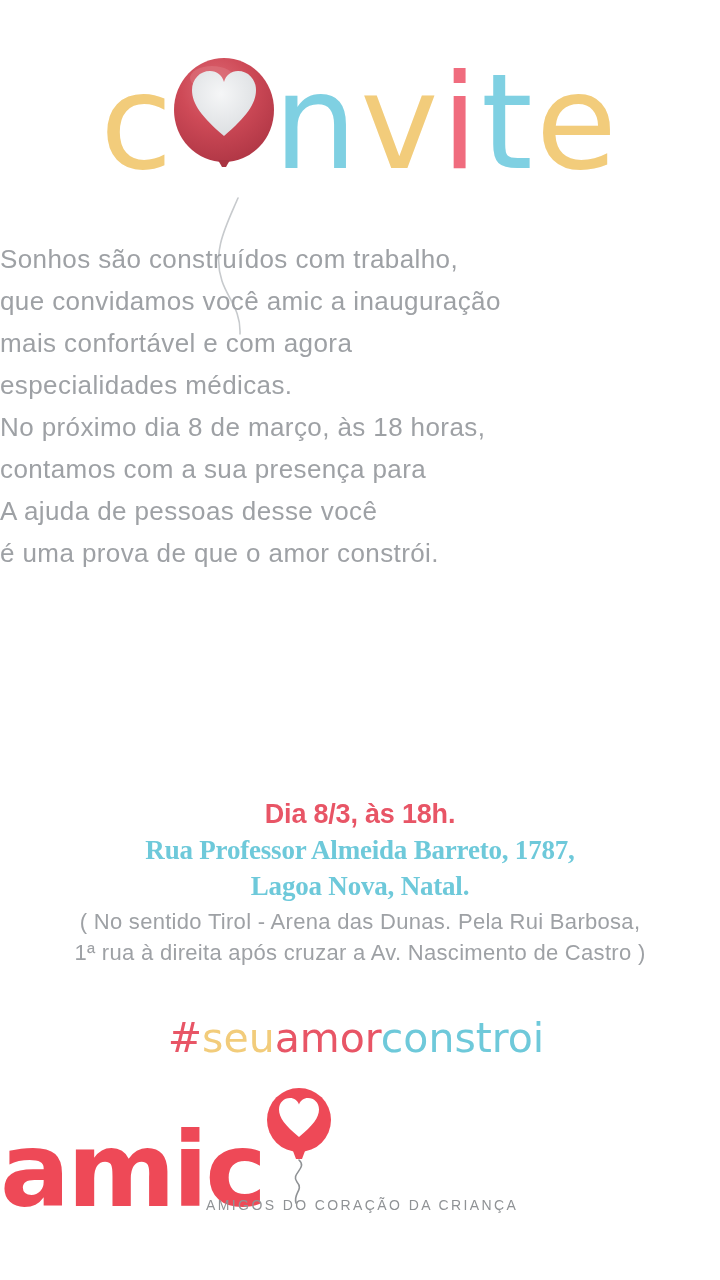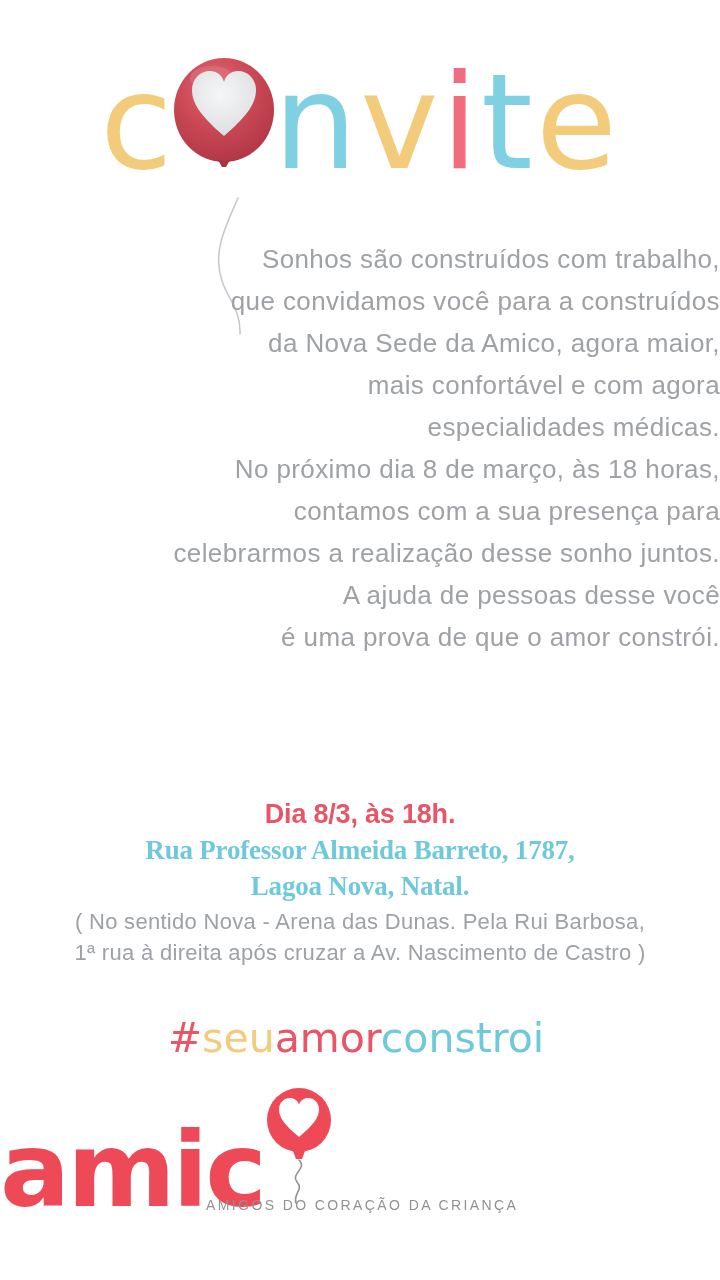--- a/index.html
+++ b/index.html
@@ -24,21 +24,21 @@
   .col-pink{color:var(--pink);}
   .col-red{color:var(--red);}
   .col-teal{color:var(--teal);}
   .convite-balloon{margin:0 -2px -14px -4px;}
 
   .balloon-string-top{position:absolute;left:202px;top:196px;}
 
   
   .body-text{
     position:absolute;top:238px;left:0;right:0;
-    text-align:right;
+    text-align:left;
     font-size:26px;line-height:42px;letter-spacing:0.4px;
     color:var(--body-gray);
   }
 
   
   .event{
     position:absolute;top:796px;left:0;right:0;
     text-align:center;font-weight:bold;
     font-size:27px;line-height:36px;letter-spacing:-0.2px;
   }
@@ -109,39 +109,37 @@
     <span class="col-blue">t</span>
     <span class="col-yellow">e</span>
   </div>
 
   <svg class="balloon-string-top" width="60" height="142" viewBox="0 0 60 142">
     <path d="M36,2 C24,30 10,55 20,85 C26,103 39,114 38,138" fill="none" stroke="var(--string-gray)" stroke-width="1.6" stroke-linecap="round"></path>
   </svg>
 
   <div class="body-text">
     <div>Sonhos são construídos com trabalho,</div>
-    <div>que convidamos você para a construídos</div>
-    <div>da Nova Sede da Amico, agora maior,</div>
+    <div>que convidamos você amic a inauguração</div>
     <div>mais confortável e com agora</div>
     <div>especialidades médicas.</div>
     <div>No próximo dia 8 de março, às 18 horas,</div>
     <div>contamos com a sua presença para</div>
-    <div>celebrarmos a realização desse sonho juntos.</div>
     <div>A ajuda de pessoas desse você</div>
     <div>é uma prova de que o amor constrói.</div>
   </div>
 
   <div class="event">
     <div class="red">Dia 8/3, às 18h.</div>
     <div class="teal">Rua Professor Almeida Barreto, 1787,</div>
     <div class="teal">Lagoa Nova, Natal.</div>
   </div>
 
   <div class="directions">
-    <div>( No sentido Nova - Arena das Dunas. Pela Rui Barbosa,</div>
+    <div>( No sentido Tirol - Arena das Dunas. Pela Rui Barbosa,</div>
     <div>1ª rua à direita após cruzar a Av. Nascimento de Castro )</div>
   </div>
 
   <div class="hashtag">
     <span class="col-red">#</span><span class="col-yellow">seu</span><span class="col-red">amor</span><span class="col-teal">constroi</span>
   </div>
 
   <div class="brand-row">
     <span>amic</span>
     <svg class="amico-balloon" width="66" height="120" viewBox="0 0 66 120">

